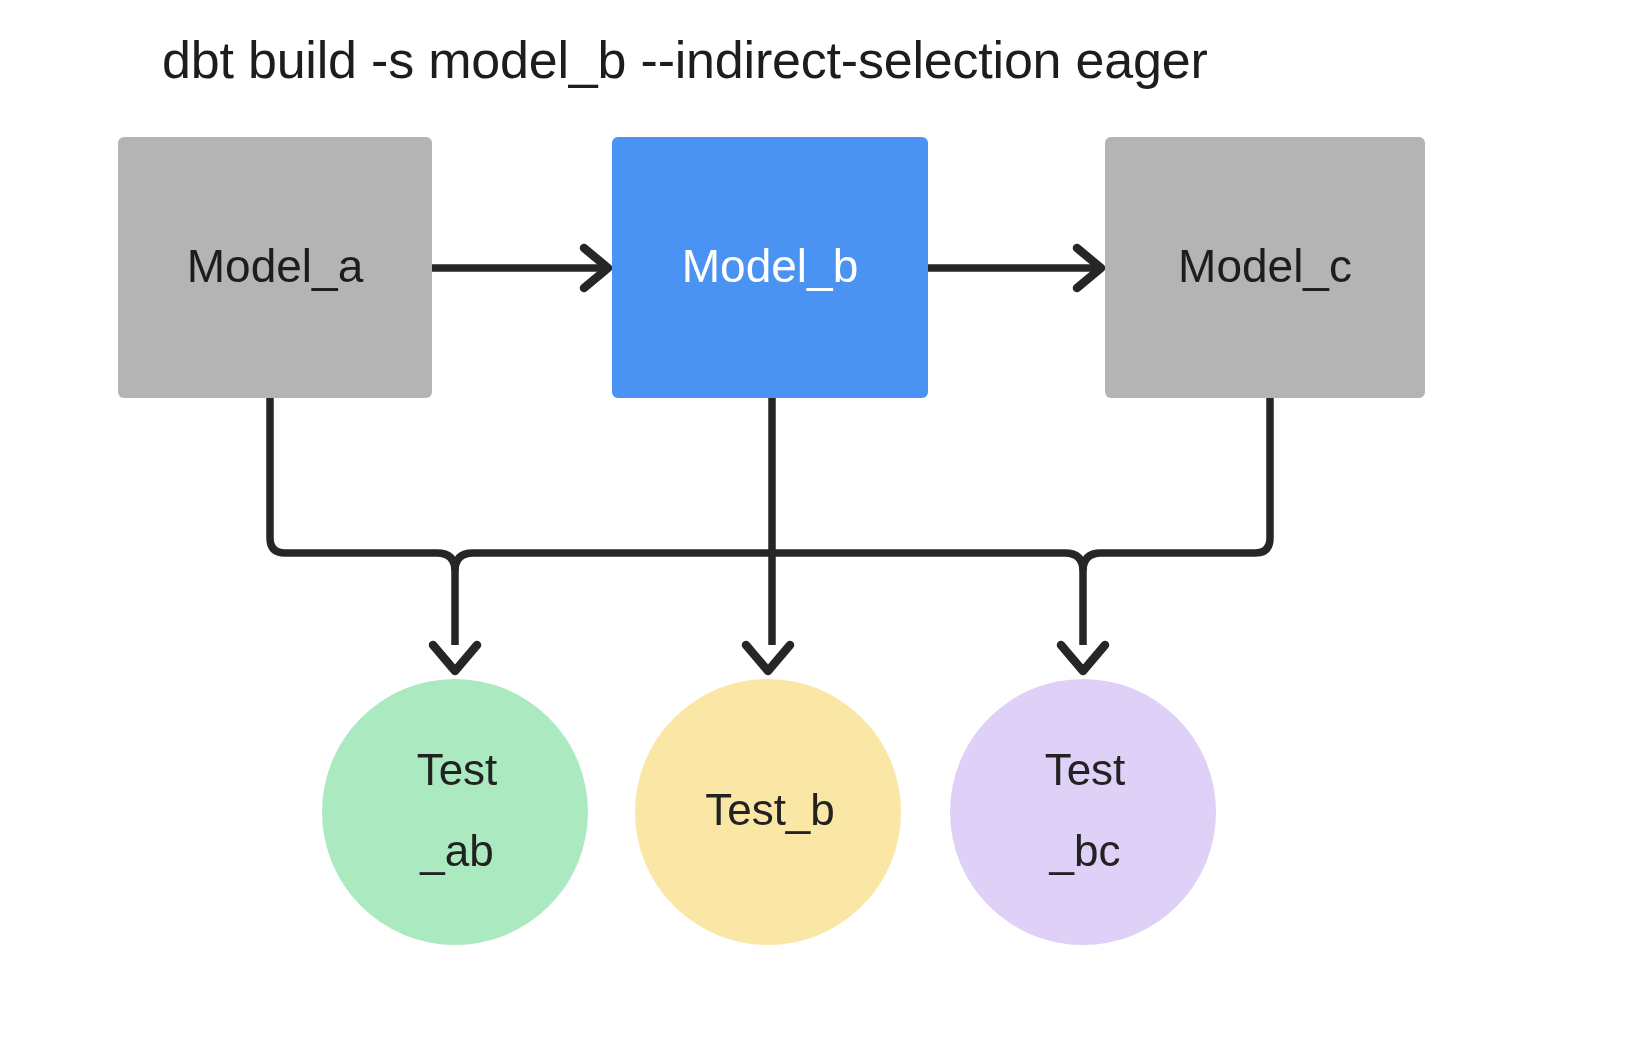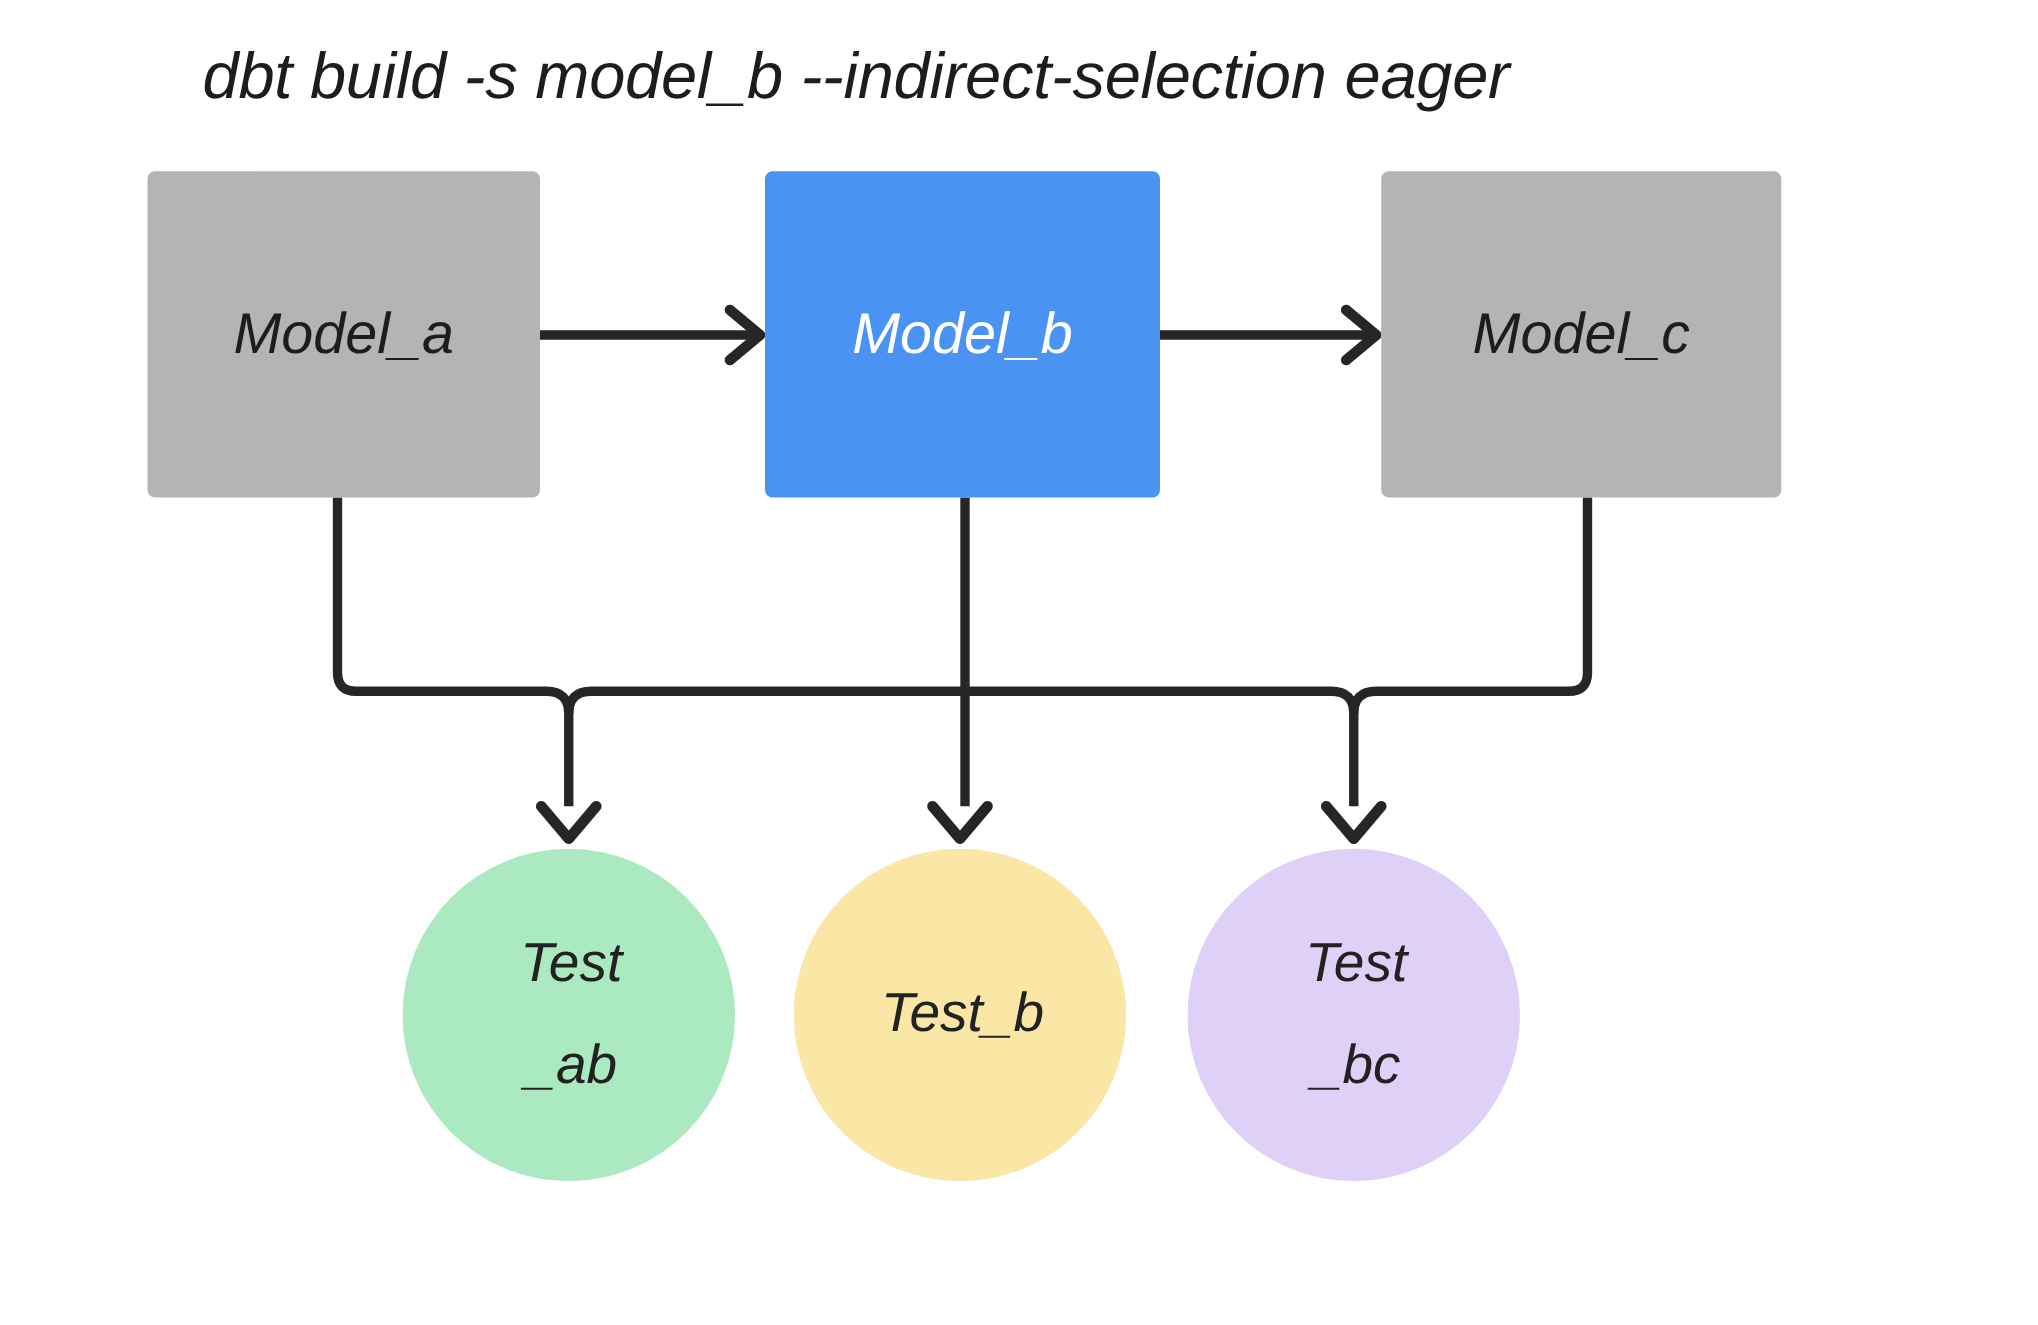--- a/index.html
+++ b/index.html
@@ -11,21 +11,20 @@
     width: 1630px;
     height: 1060px;
     font-family: "Liberation Sans", sans-serif;
     overflow: hidden;
   }
   .canvas {
     position: relative;
     width: 1630px;
     height: 1060px;
     background: #ffffff;
-    font-style: italic;
   }
   .diagram-svg {
     position: absolute;
     top: 0;
     left: 0;
     width: 1630px;
     height: 1060px;
   }
   .cmd-title {
     font-size: 52px;

